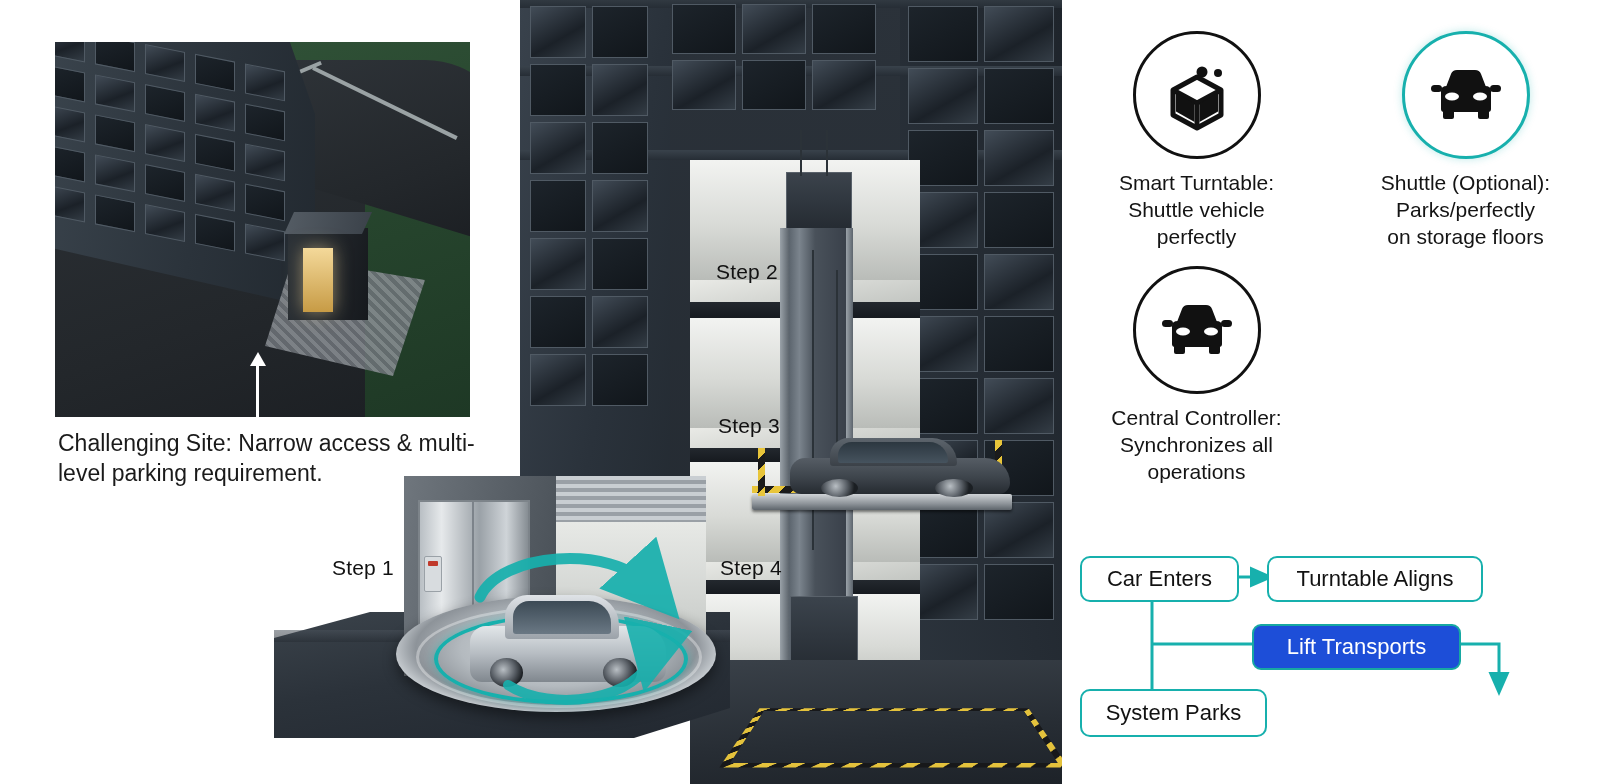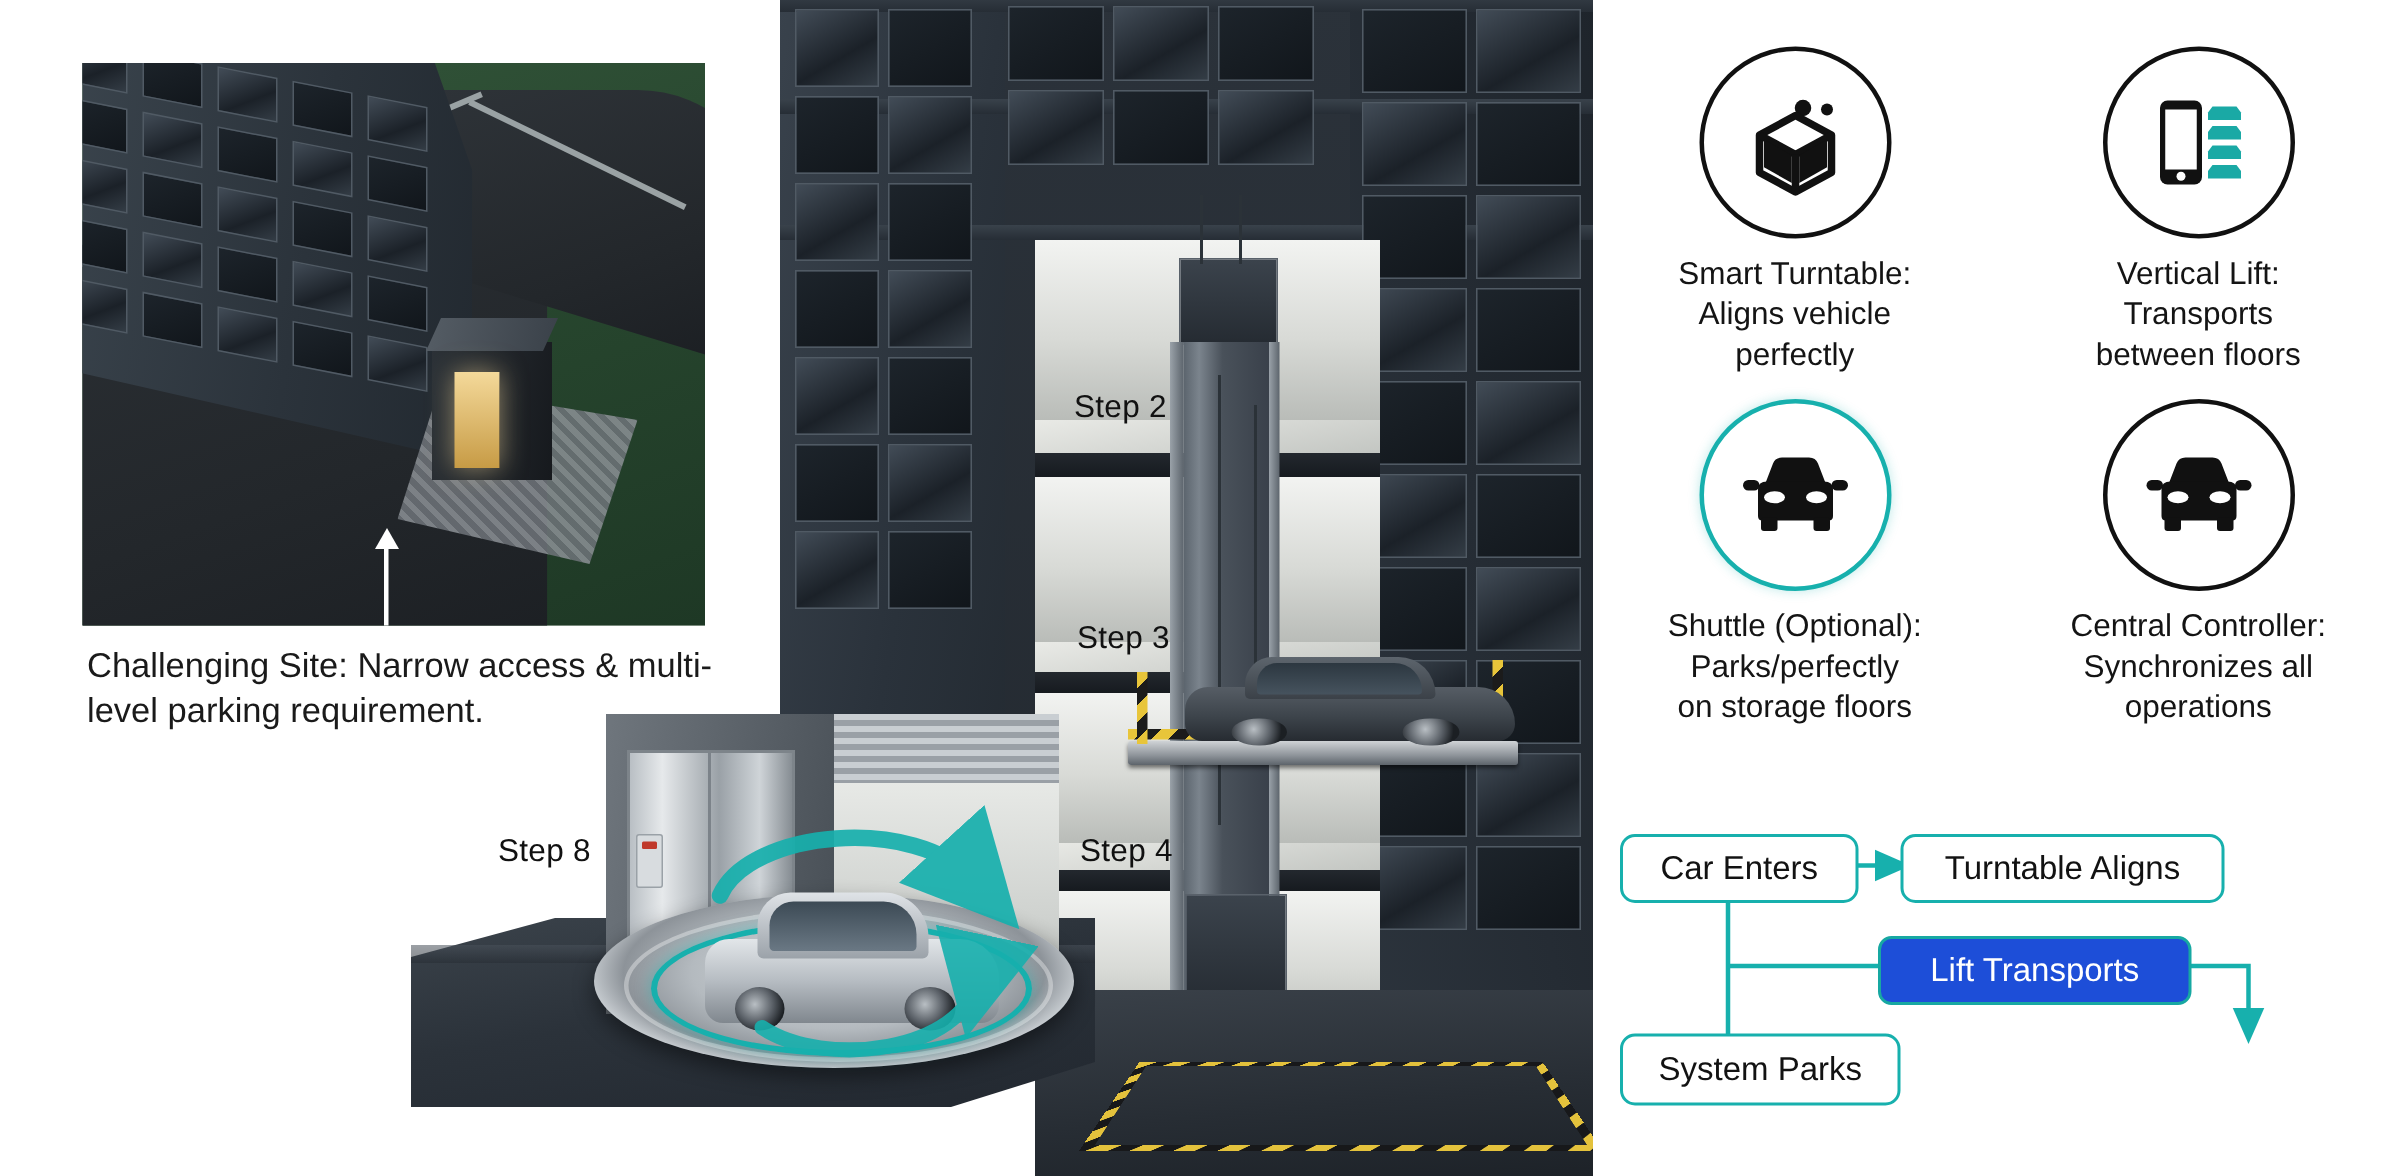--- a/index.html
+++ b/index.html
@@ -265,21 +265,21 @@
     <svg class="rot-svg" viewBox="0 0 300 190">
       <defs>
         <marker id="tealArrow" markerWidth="7" markerHeight="7" refX="3" refY="3.5" orient="auto">
           <path d="M0,0 L7,3.5 L0,7 z" fill="#17b0ad"></path>
         </marker>
       </defs>
       <path d="M60,62 C80,18 190,8 230,52" stroke="#17b0ad" stroke-width="11" fill="none" stroke-linecap="round" marker-end="url(#tealArrow)" opacity=".92"></path>
       <path d="M232,118 C222,166 130,178 88,150" stroke="#17b0ad" stroke-width="10" fill="none" stroke-linecap="round" marker-start="url(#tealArrow)" opacity=".9" transform="translate(0,0)"></path>
     </svg>
 
-    <div class="step-label" style="left:332px;top:556px;">Step 8</div>
+    <div class="step-label" style="left:332px;top:556px;">Step 1</div>
     <div class="step-label" style="left:716px;top:260px;">Step 2</div>
     <div class="step-label" style="left:718px;top:414px;">Step 3</div>
     <div class="step-label" style="left:720px;top:556px;">Step 4</div>
 
     <div class="inset">
       <div class="grass"></div>
 
       <div class="road" style="left:-20px;top:20px;width:330px;height:420px;
            clip-path:polygon(0 110px,250px 0px,330px 40px,330px 420px,0 420px);"></div>
       <div class="road" style="left:230px;top:18px;width:230px;height:190px;
@@ -344,45 +344,25 @@
             <circle cx="57" cy="14" r="4" fill="#111"></circle>
             <path d="M36 18 L60 31 L60 56 L36 69 L12 56 L12 31 Z" fill="none" stroke="#111" stroke-width="5" stroke-linejoin="round"></path>
             <path d="M12 31 L36 44 L60 31" fill="none" stroke="#111" stroke-width="5" stroke-linejoin="round"></path>
             <path d="M36 44 L36 69" stroke="#111" stroke-width="5"></path>
             <path d="M15 34 L33.5 44.5 L33.5 63 L15 52.5 Z" fill="#111"></path>
             <path d="M57 34 L38.5 44.5 L38.5 63 L57 52.5 Z" fill="#111"></path>
           </svg>
         </div>
         <div class="f-text">
           <div>Smart Turntable:</div>
-          <div>Aligns vehicle</div>
+          <div>Shuttle vehicle</div>
           <div>perfectly</div>
         </div>
       </div>
 
-      <div class="feature">
-        <div class="f-circle">
-          <svg width="72" height="72" viewBox="0 0 72 72">
-            <rect x="10" y="8" width="28" height="56" rx="5" fill="#111"></rect>
-            <rect x="13.5" y="14" width="21" height="40" fill="#fff"></rect>
-            <circle cx="24" cy="58.5" r="3" fill="#fff"></circle>
-            <g fill="#1aa9a5">
-              <path d="M45 12 h16 l3 4 v5 h-22 v-5 z"></path>
-              <path d="M45 25 h16 l3 4 v5 h-22 v-5 z"></path>
-              <path d="M45 38 h16 l3 4 v5 h-22 v-5 z"></path>
-              <path d="M45 51 h16 l3 4 v5 h-22 v-5 z"></path>
-            </g>
-          </svg>
-        </div>
-        <div class="f-text">
-          <div>Vertical Lift:</div>
-          <div>Transports</div>
-          <div>between floors</div>
-        </div>
-      </div>
 
       <div class="feature">
         <div class="f-circle teal">
           <svg width="74" height="60" viewBox="0 0 74 60">
             <path d="M17 22 L22 9 Q23.5 5 28 5 L46 5 Q50.5 5 52 9 L57 22 Z" fill="#111"></path>
             <rect x="2" y="20" width="11" height="7" rx="3.5" fill="#111"></rect>
             <rect x="61" y="20" width="11" height="7" rx="3.5" fill="#111"></rect>
             <path d="M12 26 Q12 21 18 21 L56 21 Q62 21 62 26 L62 44 Q62 47 59 47 L15 47 Q12 47 12 44 Z" fill="#111"></path>
             <ellipse cx="23" cy="31.5" rx="7" ry="4" fill="#fff"></ellipse>
             <ellipse cx="51" cy="31.5" rx="7" ry="4" fill="#fff"></ellipse>

